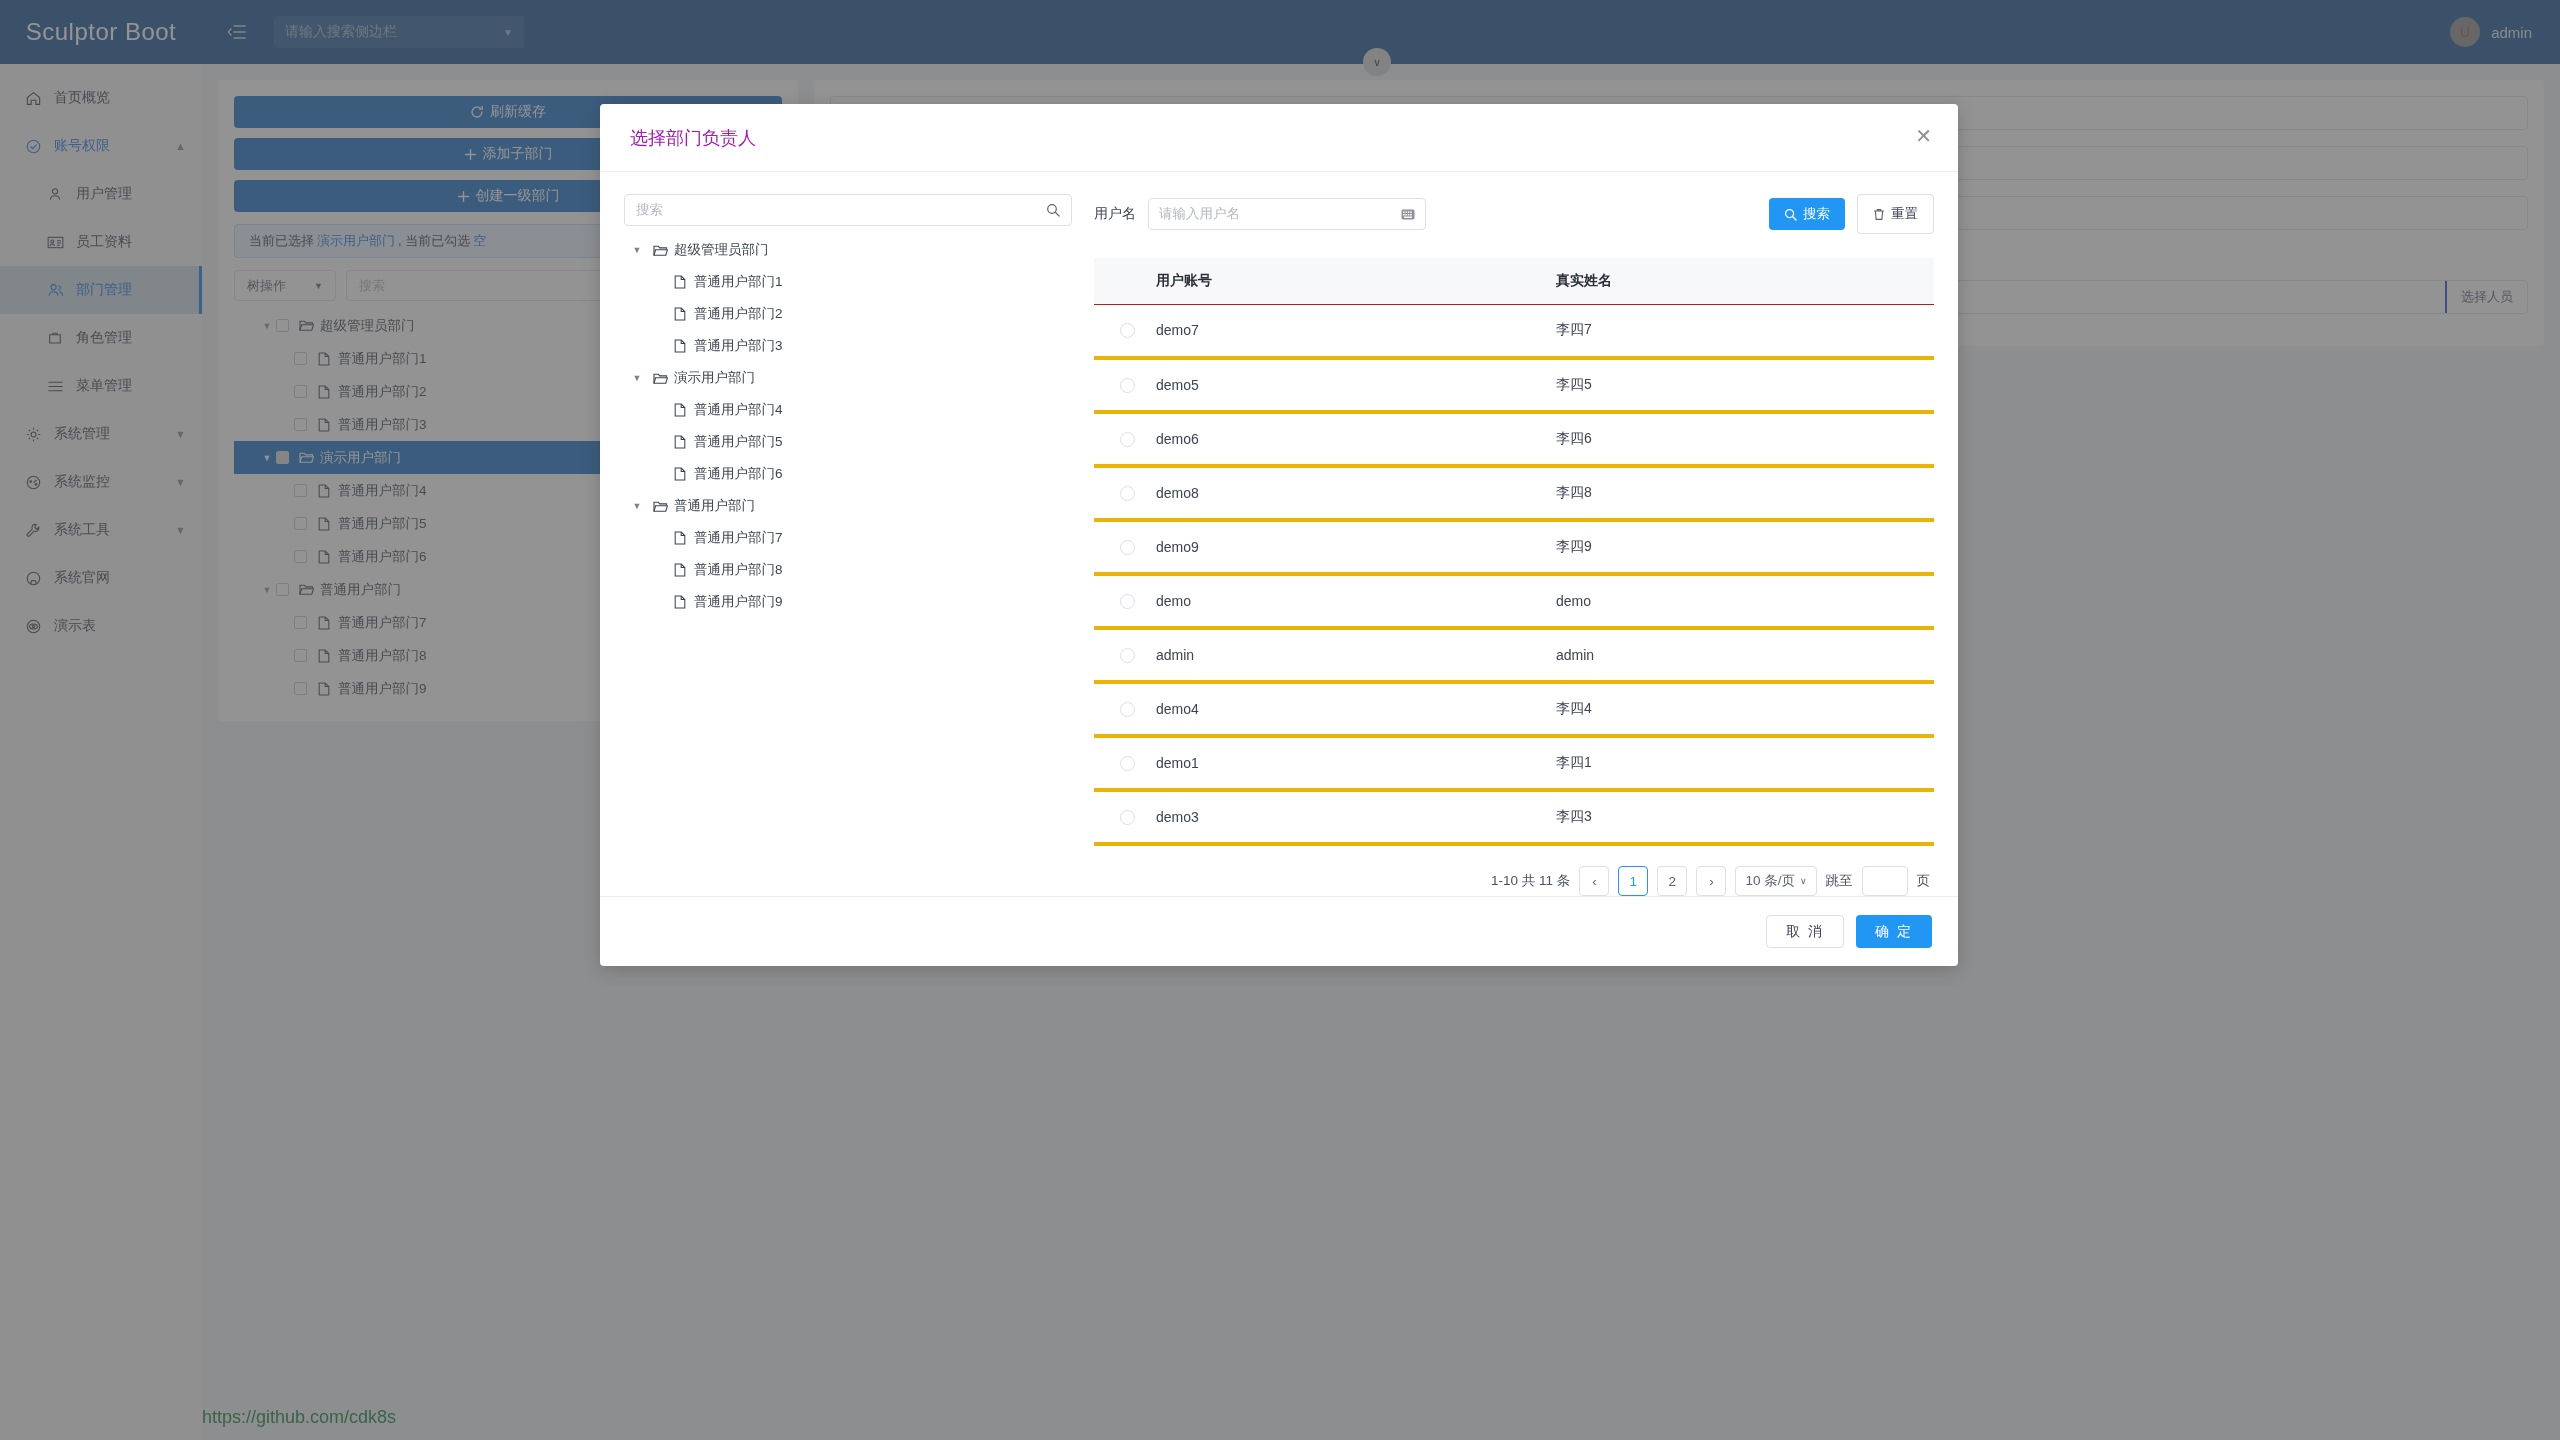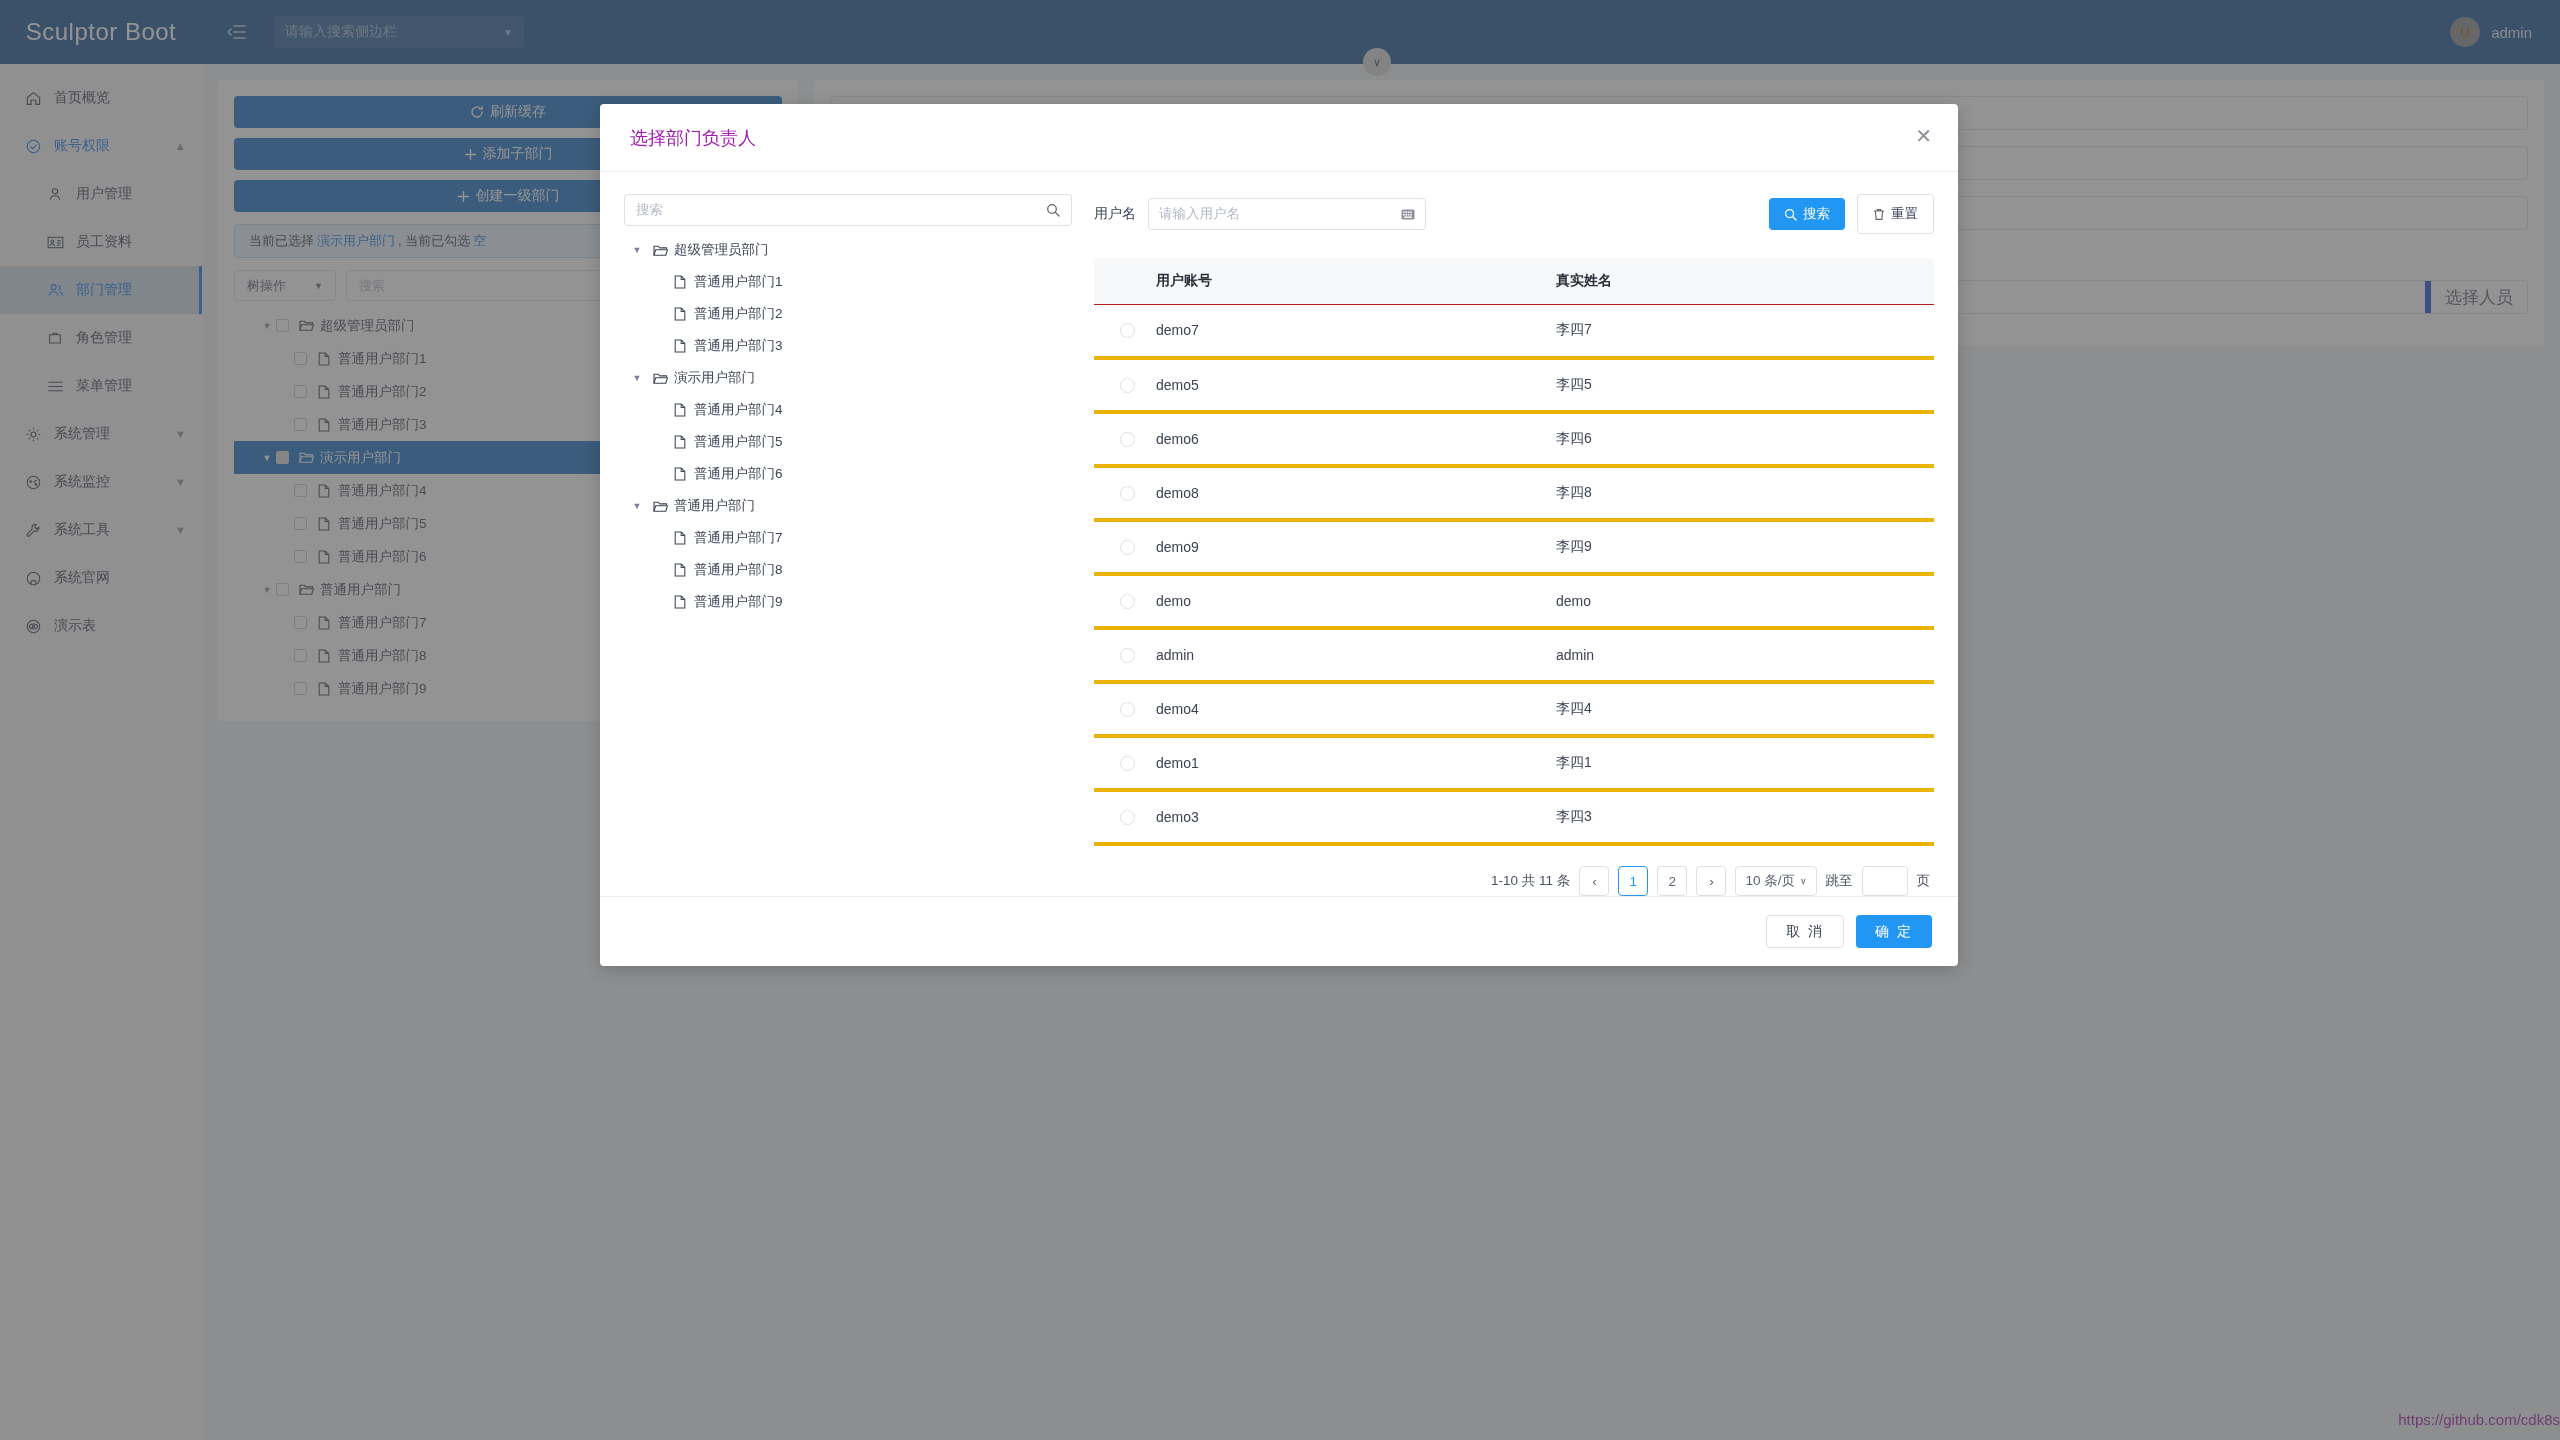--- a/index.html
+++ b/index.html
@@ -90,28 +90,28 @@
   .tnode .cb { width: 13px; height: 13px; border: 1px solid #c3c7d0; border-radius: 2px; background: #fff; margin-right: 9px; flex:none;}
   .tnode.sel .cb { background: #d9d9d9; border-color: #d9d9d9; }
   .tnode .ficon { width: 16px; margin-right: 6px; display:flex;align-items:center;justify-content:center; flex:none;}
   .tnode.child { padding-left: 60px; }
 
   .frow { margin-bottom: 16px; display: flex; align-items: center; gap: 10px; }
   .finput { height: 34px; border: 1px solid #dcdfe6; border-radius: 4px; flex:1;
             display: flex; align-items: center; padding: 0 12px; font-size: 14px; color: #3c4353; }
   .fselector { height: 34px; border: 1px solid #dcdfe6; border-radius: 4px; flex:1;
             display: flex; align-items: center; padding: 0 0 0 12px; font-size: 14px; color:#3c4353; overflow:hidden;}
-  .fselector .pick { margin-left:auto; height:100%; border-left:6px solid #1d4ed8;
-            padding: 0 14px; display:flex;align-items:center; font-size:17px;color:#5a6172; }
+  .fselector .pick { margin-left:auto; height:100%; border-left:2px solid #1d4ed8;
+            padding: 0 14px; display:flex;align-items:center; font-size:13px;color:#5a6172; }
   .radios { display:flex; gap: 22px; align-items:center; font-size:14px; color:#3c4353;}
   .radios .rd { width:14px;height:14px;border-radius:50%;border:1px solid #c3c7d0;display:inline-block;margin-right:7px;vertical-align:-2px;}
 
   .site-footer {
     position: absolute; bottom: 12px; left: 202px; right: 0;
-    text-align: right; font-size: 15px; color: #a21caf;
+    text-align: left; font-size: 18px; color: #15803d;
   }
 
   .float-btn {
     position: absolute; top: 48px; left: 1363px; width: 28px; height: 28px;
     border-radius: 50%; background: #d5d5d5; display: flex; align-items: center;
     justify-content: center; font-size: 11px; color: #333; z-index: 40;
   }
 
   
   .overlay { position: absolute; inset: 0; background: rgba(80,80,80,.62); z-index: 50; }

